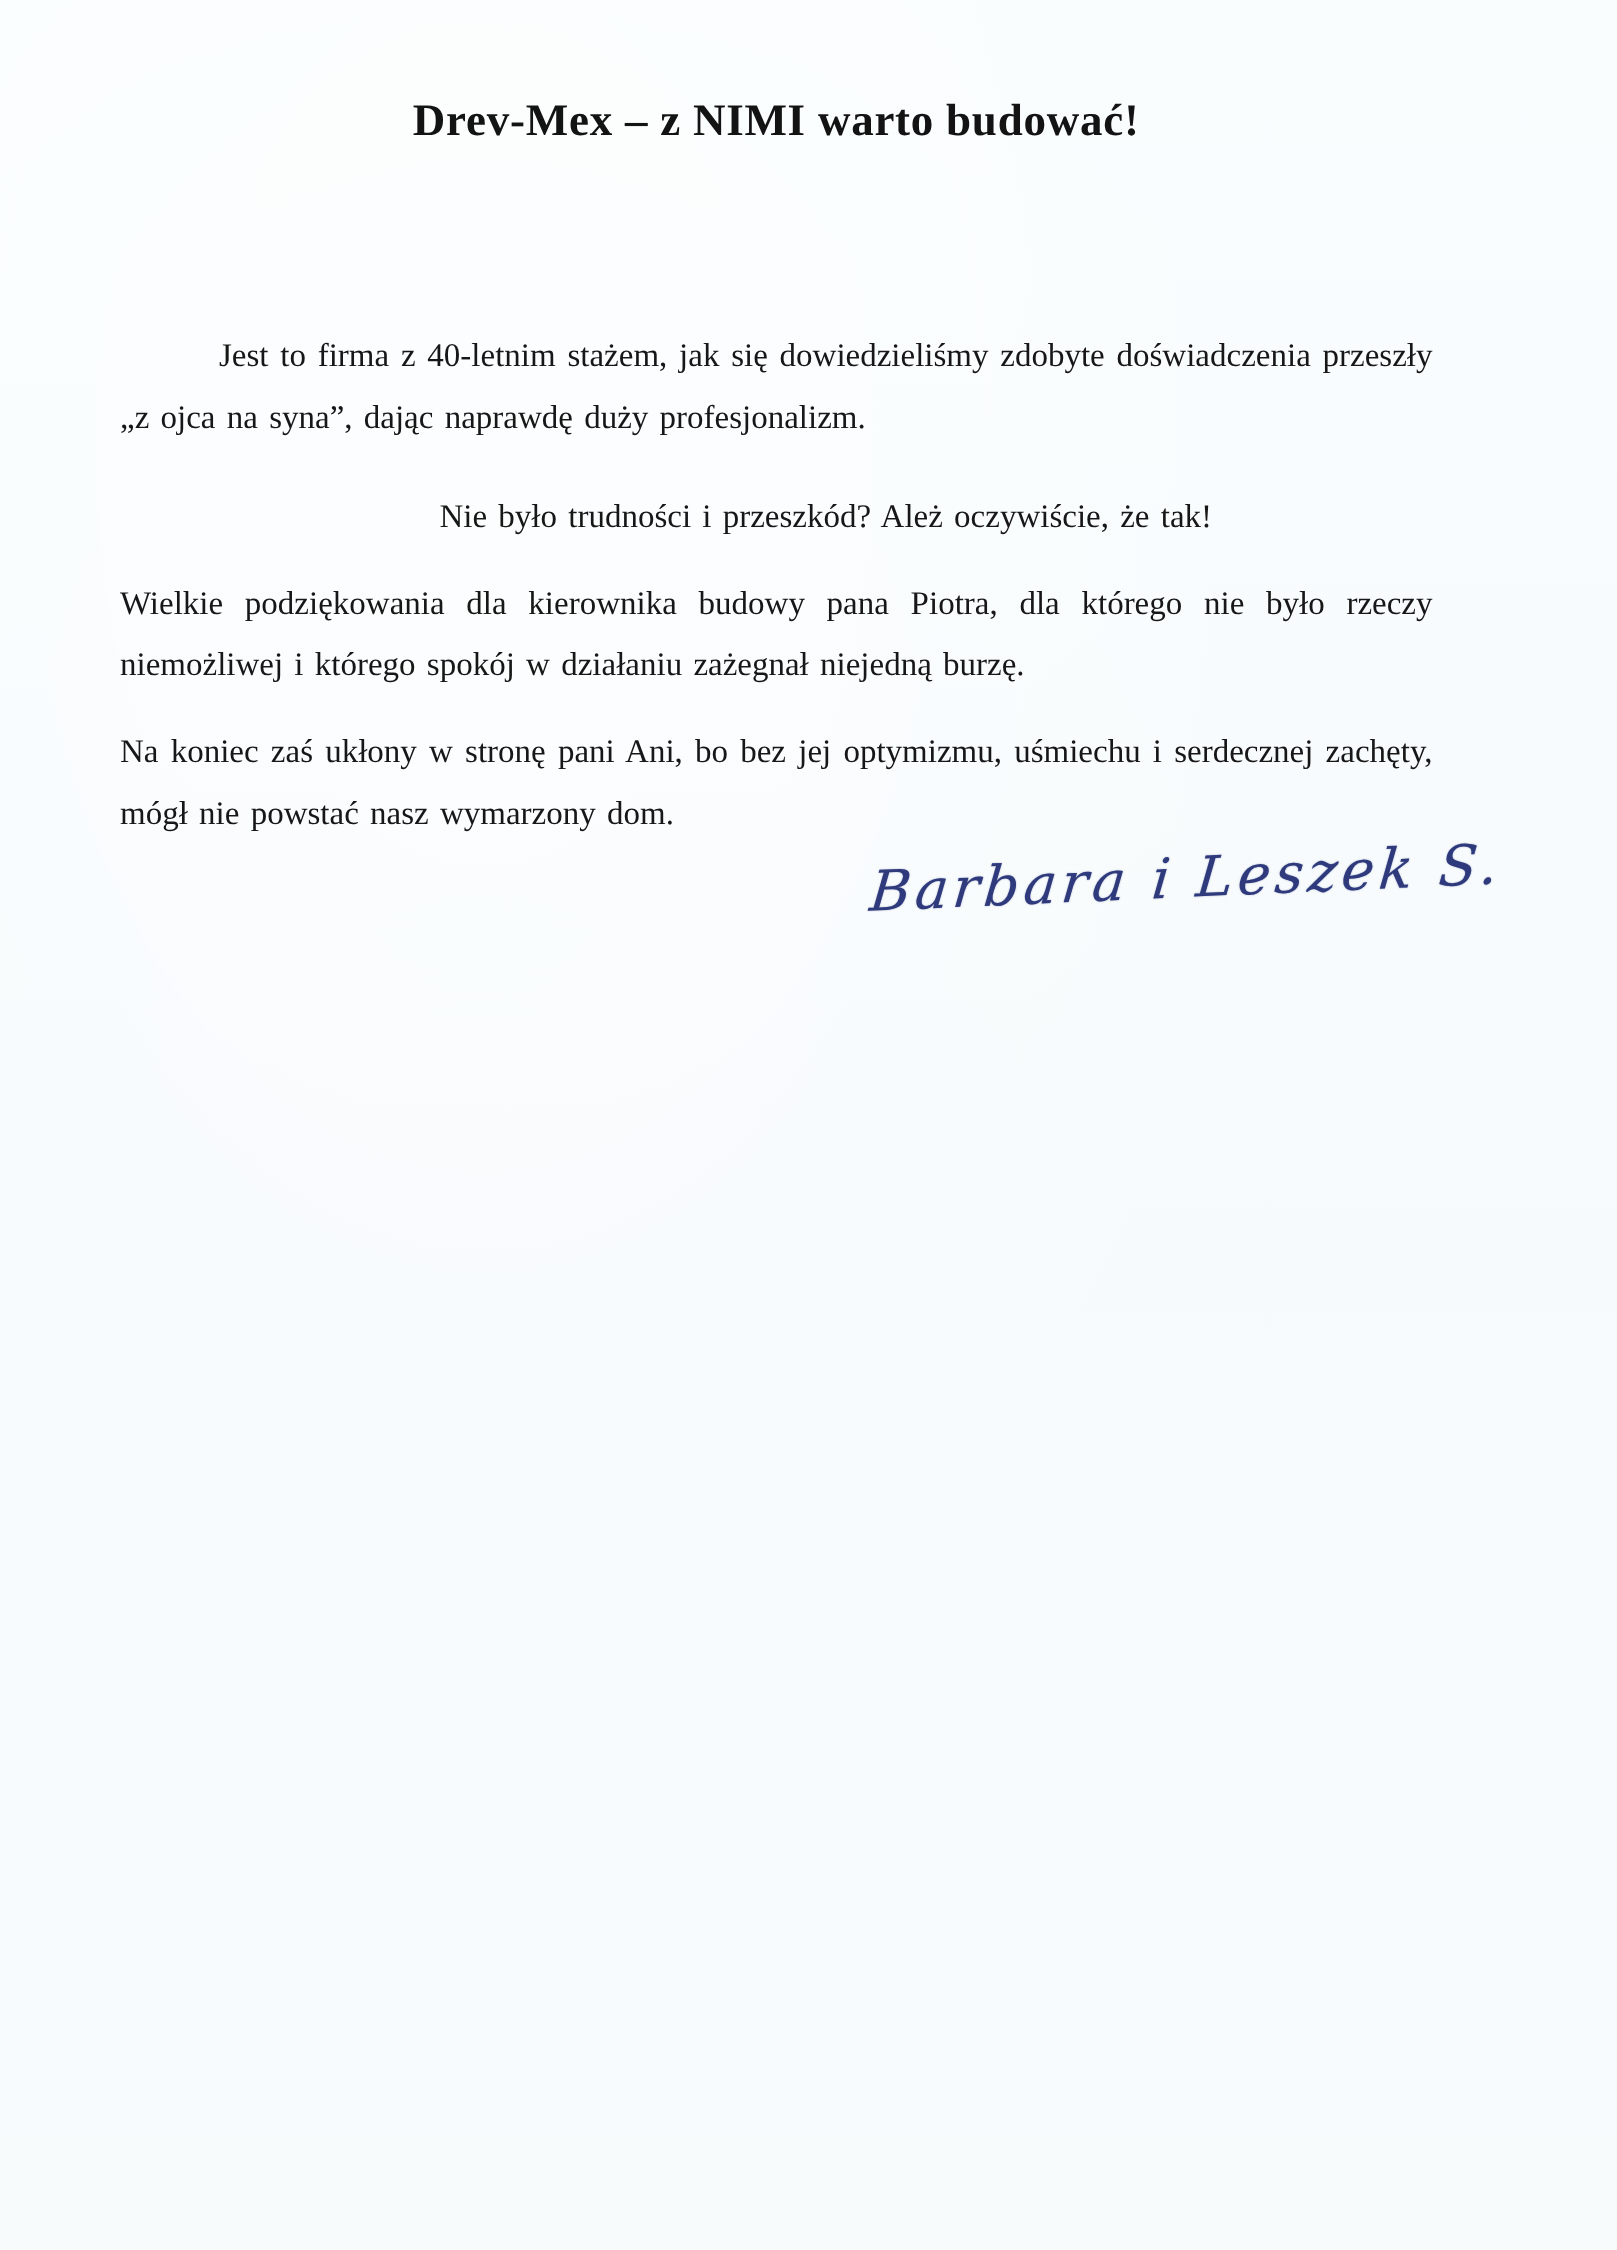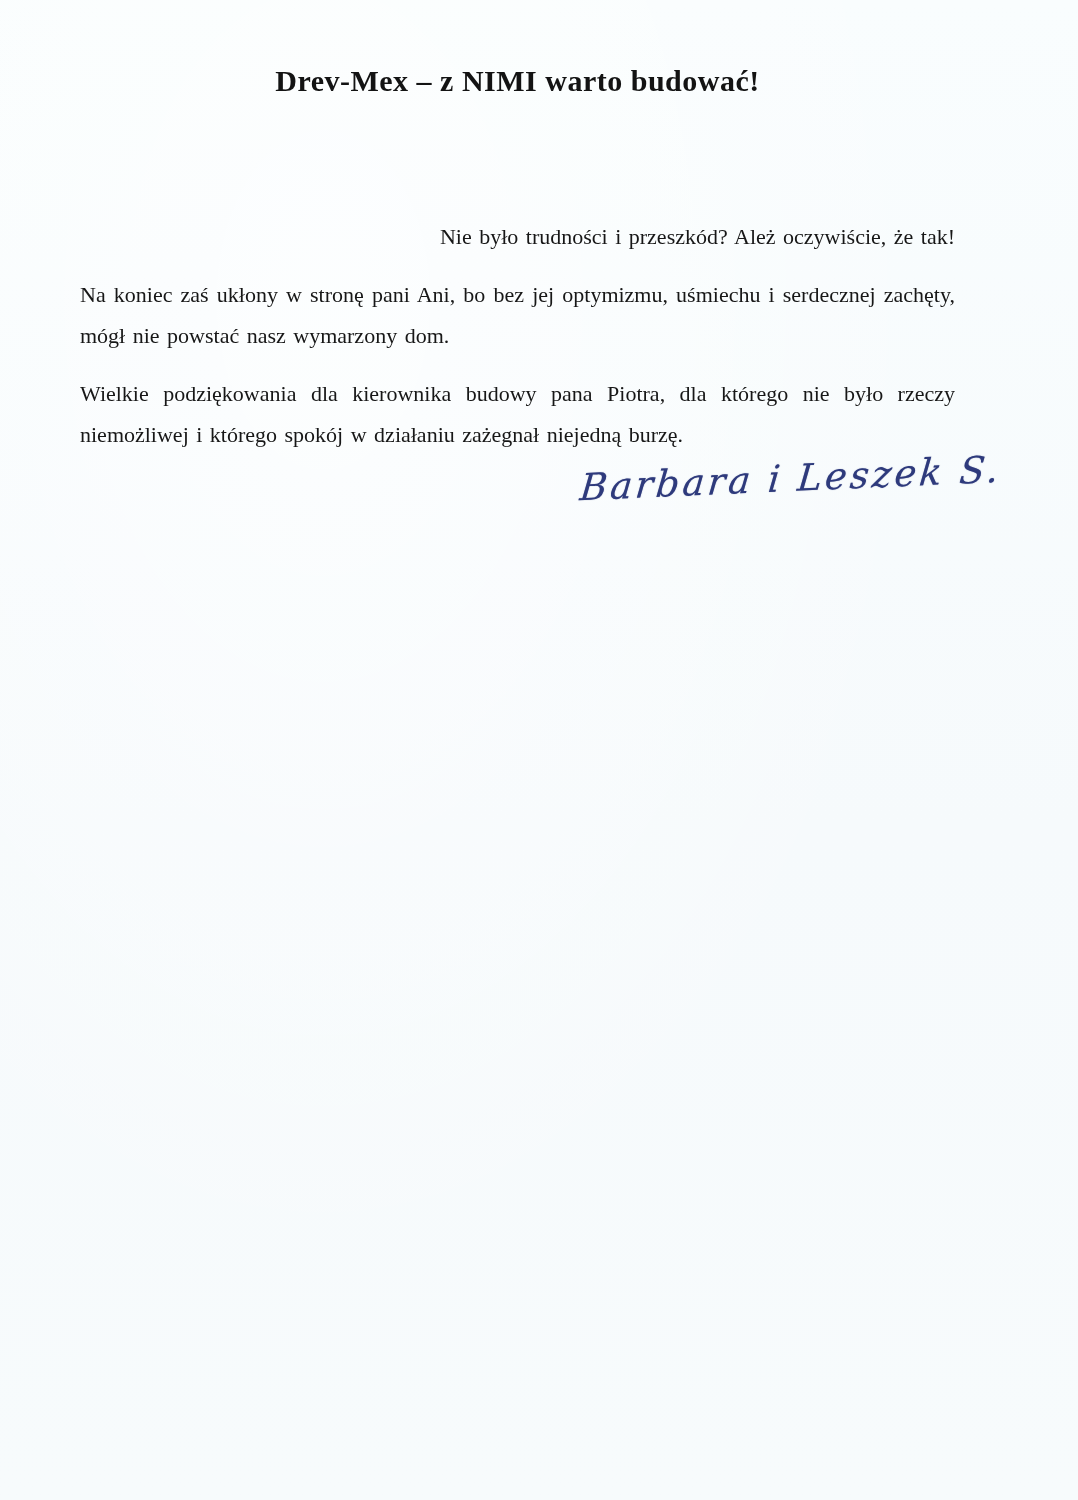--- a/index.html
+++ b/index.html
@@ -37,21 +37,21 @@
   .para {
     margin: 0 0 17px 0;
     font-size: 22px;
     line-height: 41px;
     text-align: justify;
     word-spacing: 2px;
     color: #171717;
   }
   .para.indent      { text-indent: 66px; }
   .para.tiny-indent { text-indent: 6px; }
-  .para.single      { text-align: right; margin-top: 25px; }
+  .para.single      { text-align: center; margin-top: 25px; }
   .signature {
     margin: -14px 0 0 500px;
     transform: rotate(-2.5deg);
     white-space: nowrap;
   }
   .signature-text {
     display: inline-block;
     font-family: "DejaVu Serif", serif;
     font-style: italic;
     font-size: 37px;
@@ -63,28 +63,29 @@
 </style>
 </head>
 <body>
 
 <main class="sheet">
 
   <h1 class="doc-title">Drev-Mex – z NIMI warto budować!</h1>
 
   <section class="letter-body">
 
+    <p class="para indent">Jest to firma z 40-letnim stażem, jak się dowiedzieliśmy zdobyte doświadczenia przeszły „z ojca na syna”, dając naprawdę duży profesjonalizm.</p>
 
     <p class="para indent single">Nie było trudności i przeszkód? Ależ oczywiście, że tak!</p>
 
 
 
+    <p class="para">Wielkie podziękowania dla kierownika budowy pana Piotra, dla którego nie było rzeczy niemożliwej i którego spokój w działaniu zażegnał niejedną burzę.</p>
+
     <p class="para">Na koniec zaś ukłony w stronę pani Ani, bo bez jej optymizmu, uśmiechu i serdecznej zachęty, mógł nie powstać nasz wymarzony dom.</p>
-
-    <p class="para">Wielkie podziękowania dla kierownika budowy pana Piotra, dla którego nie było rzeczy niemożliwej i którego spokój w działaniu zażegnał niejedną burzę.</p>
 
   </section>
 
   <div class="signature">
     <span class="signature-text">Barbara i Leszek S.</span>
   </div>
 
 </main>
 
 </body></html>

